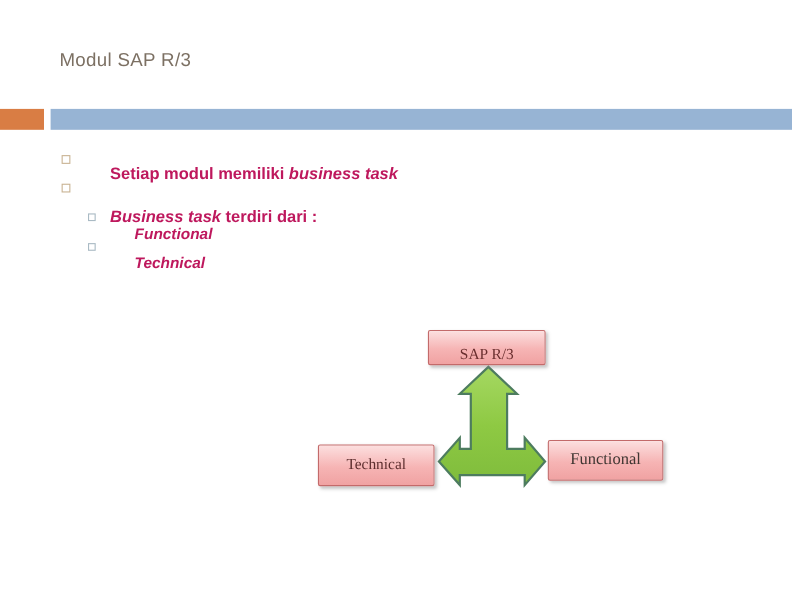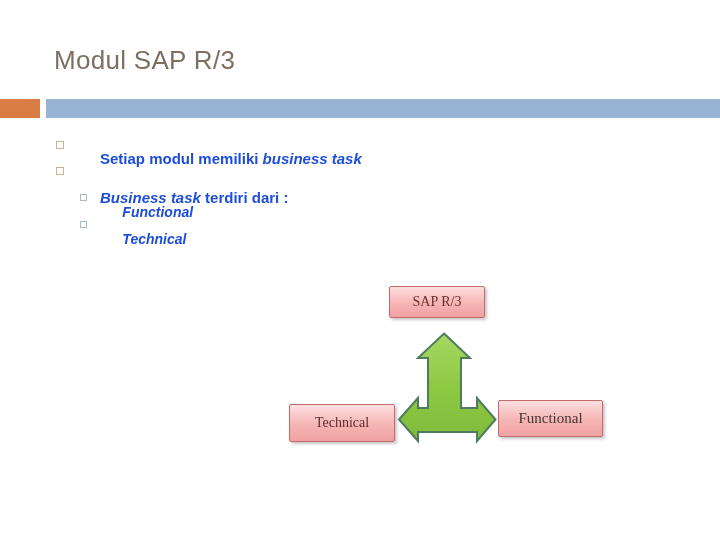--- a/index.html
+++ b/index.html
@@ -12,21 +12,21 @@
     background: #ffffff;
     overflow: hidden;
   }
 
   
   .slide-title {
     position: absolute;
     left: 54px;
     top: 45px;
     margin: 0;
-    font-size: 26px;
+    font-size: 17px;
     font-weight: 400;
     letter-spacing: 0.3px;
     color: #7c7063;
   }
 
   
   .bar-orange {
     position: absolute;
     left: 0; top: 99px;
     width: 40px; height: 19px;
@@ -37,21 +37,21 @@
     left: 46px; top: 99px;
     width: 674px; height: 19px;
     background: #97b4d4;
   }
 
   
   .bullet-line {
     position: absolute;
     font-size: 15px;
     font-weight: 700;
-    color: #1d4ed8;
+    color: #be185d;
     white-space: pre;
   }
   .bullet-line .it { font-style: italic; }
 
   .bullet-sq {
     position: absolute;
     width: 6px; height: 6px;
     background: #ffffff;
     border: 1.6px solid #c9b393;
   }
@@ -72,21 +72,21 @@
     box-sizing: border-box;
     border: 1.5px solid #c36a6a;
     border-radius: 2px;
     background: linear-gradient(180deg, #fcdfdf 0%, #f6b4b4 55%, #f0a2a2 100%);
     box-shadow: 2px 2px 3px rgba(130,130,130,0.45);
     display: flex;
     align-items: center;
     justify-content: center;
     font-family: "Liberation Serif", serif;
   }
-  .box-sap        { left: 389px; top: 286px; width: 96px; height: 32px; font-size: 14px; color: #6a2f2f; }
+  .box-sap        { left: 389px; top: 300px; width: 107px; height: 32px; font-size: 14px; color: #6a2f2f; align-items: flex-end; }
   .box-technical  { left: 289px; top: 404px; width: 106px; height: 38px; font-size: 14px; color: #5c2e2e; }
   .box-functional { left: 498px; top: 400px; width: 105px; height: 37px; font-size: 15px; color: #403733; }
 </style>
 </head>
 <body>
 
 <div class="slide">
 
   <h1 class="slide-title">Modul SAP R/3</h1>
 

